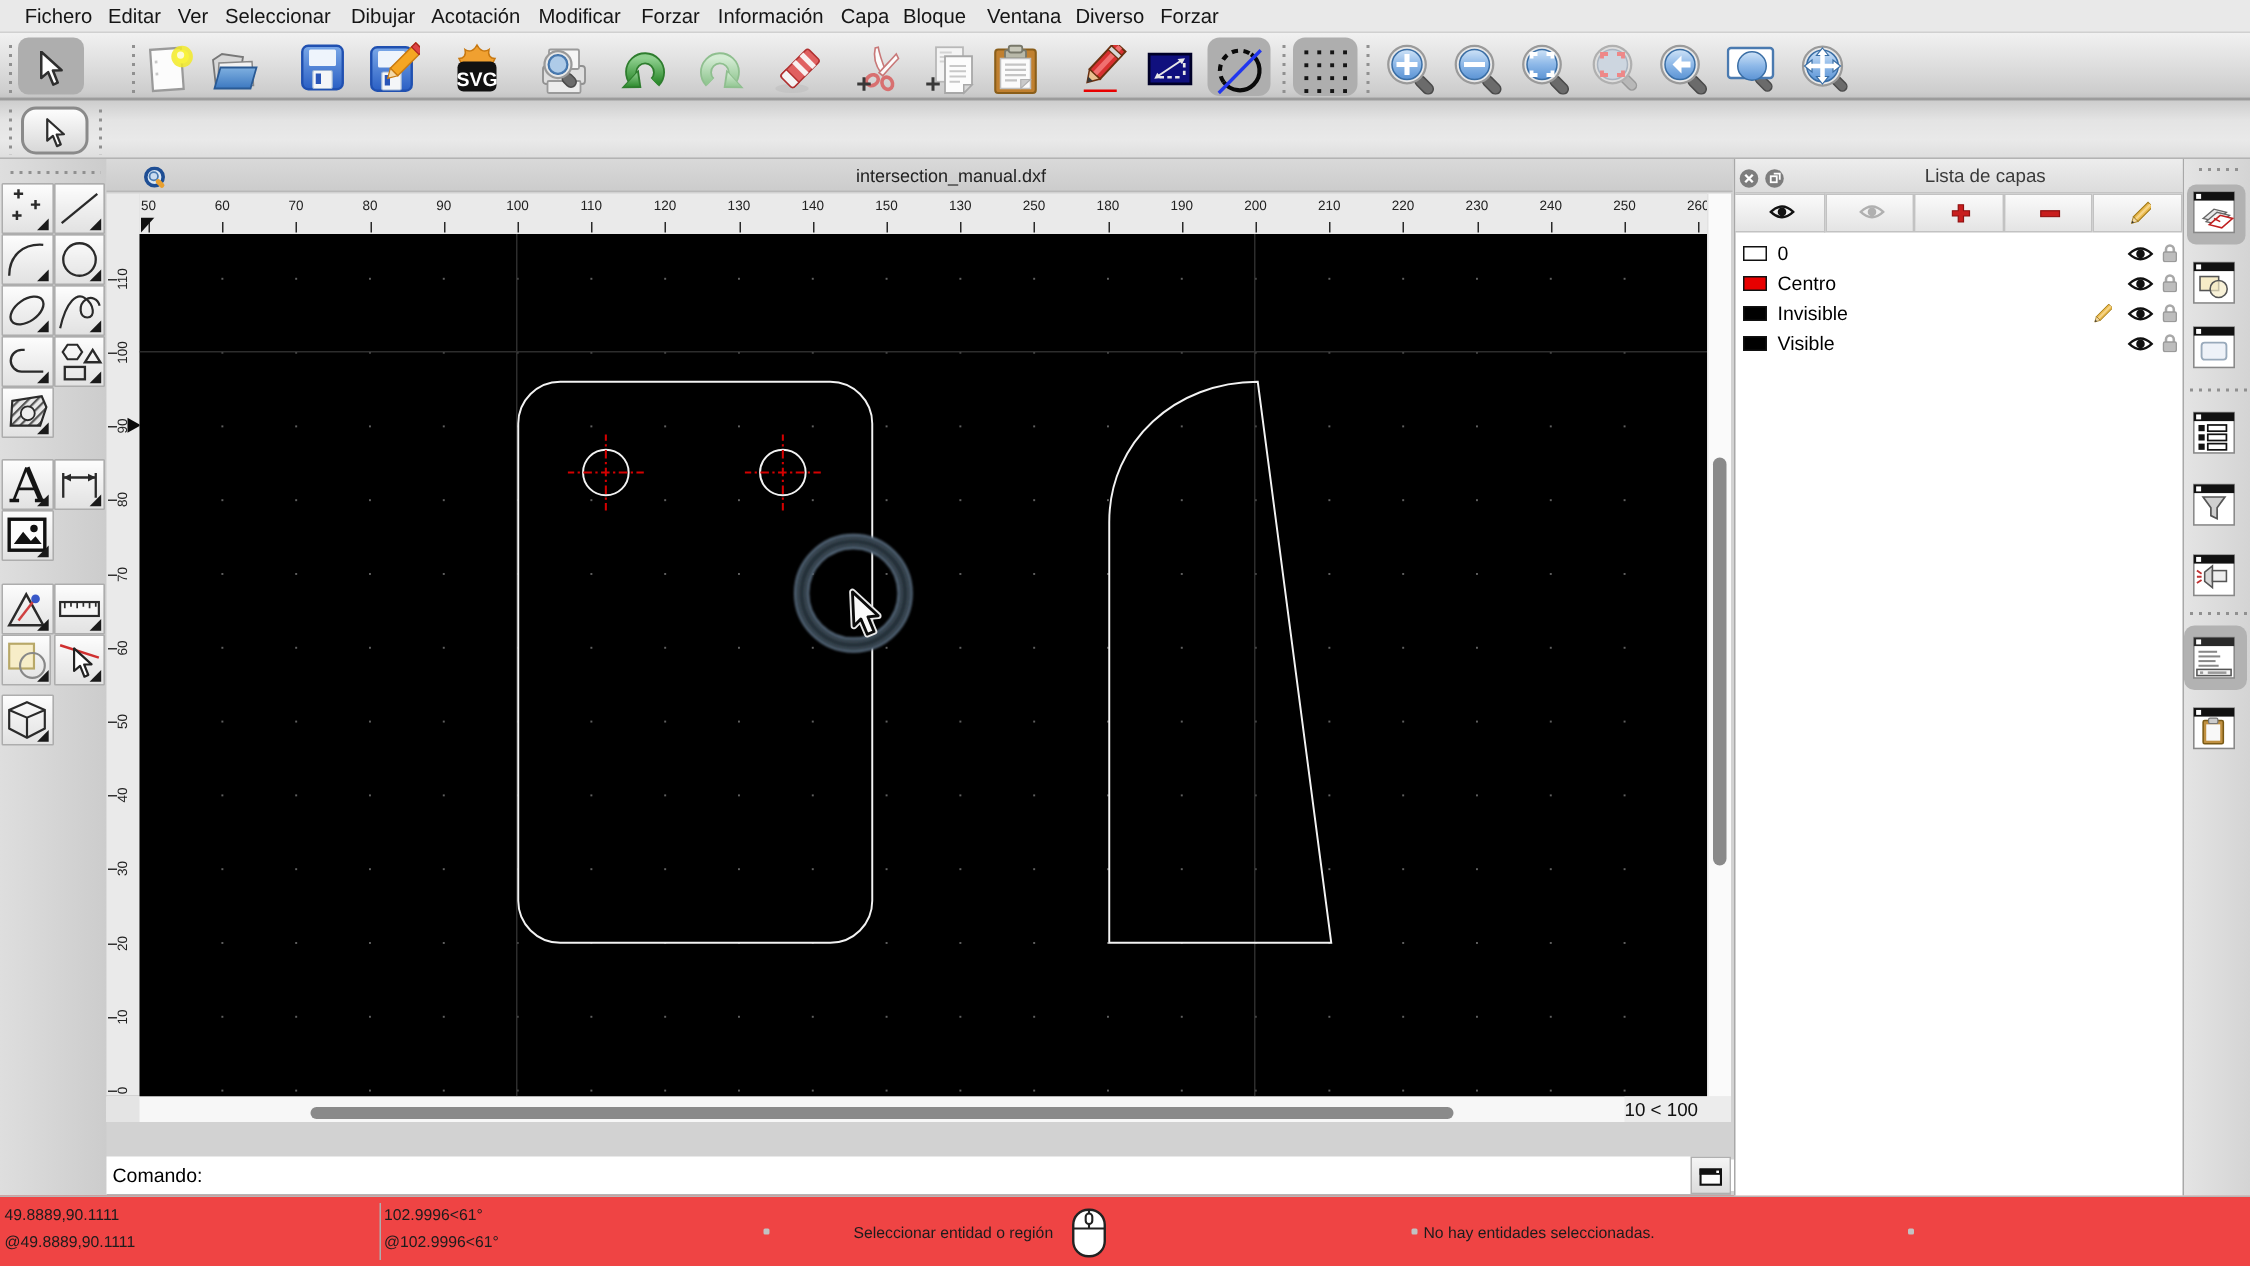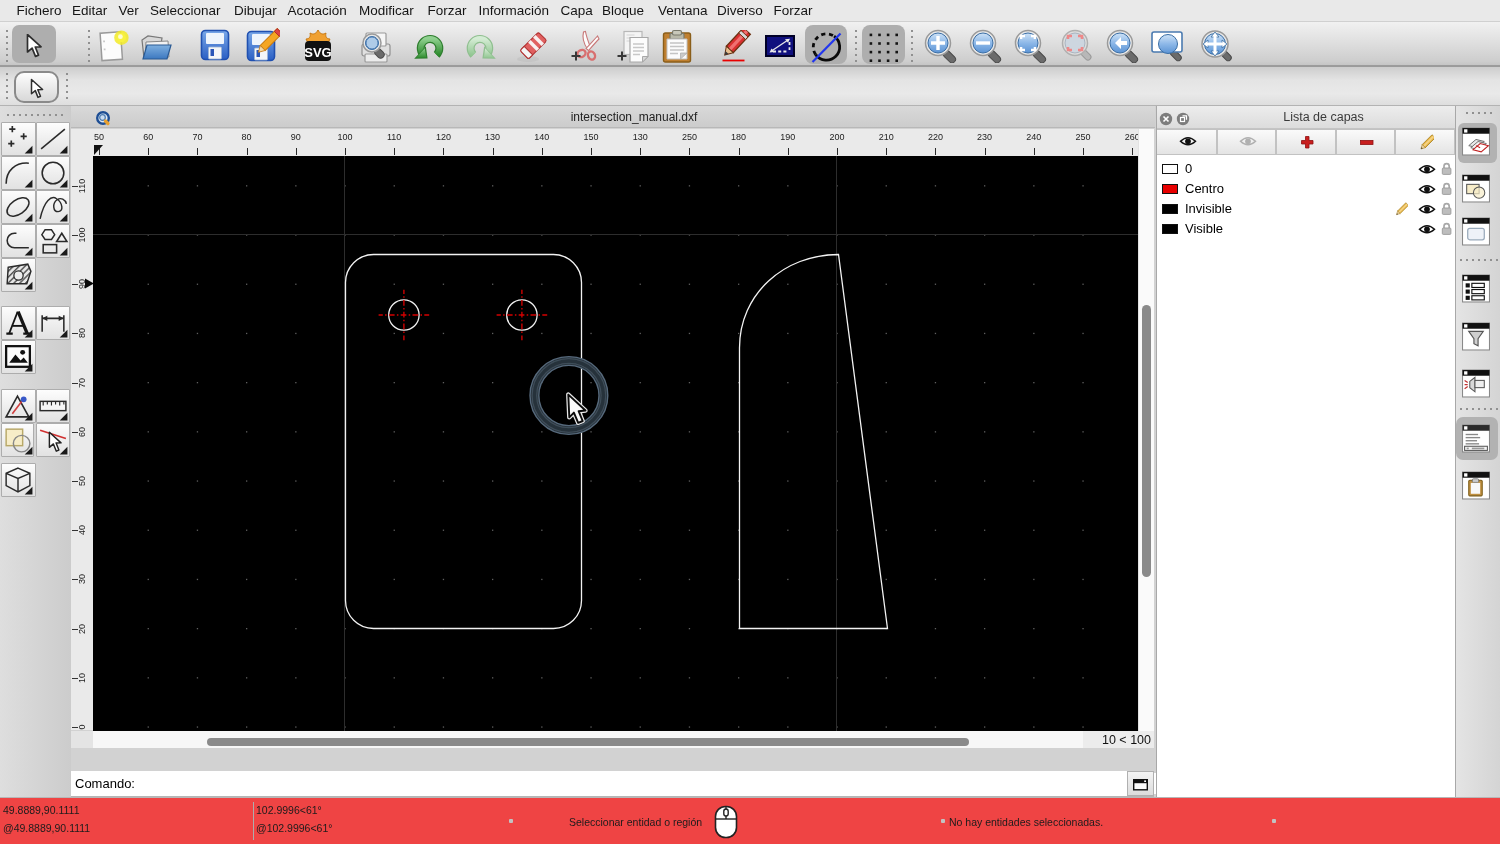--- a/index.html
+++ b/index.html
@@ -768,21 +768,21 @@
           <path d="M0,0 L1,22.7 L5.6,18 L9.9,28.2 L14.4,26.4 L10.3,16.6 L17.2,15.9 Z" fill="#fafafa" stroke="#0a0a0a" stroke-width="1.9" stroke-linejoin="round"></path>
         </g>
       </svg>
     </div>
 <div class="a vscroll">
       <div class="thumb" style="left:3px;top:176px;width:9px;height:272px"></div>
     </div>
 <div class="a hscrollrow">
       <div style="position:absolute;left:0;top:0;width:22px;height:17px;background:#e4e4e4"></div>
 <div class="thumb" style="left:136px;top:6.5px;width:762px;height:8px"></div>
-<div class="a" style="left:1012px;top:0px;width:71px;height:17px;background:#ececec;font-size:12.5px;color:#111;text-align:right;padding:1.5px 3px 0 0">10 &lt; 100</div>
+<div class="a" style="left:1012px;top:0px;width:71px;height:17px;background:#ececec;font-size:12.5px;color:#111;padding:1.5px 3px 0 0">10 &lt; 100</div>
 </div>
 <div class="a cmdline" id="cmdline">
       <span style="position:absolute;left:4px;top:5px;font-size:13px;color:#000">Comando:</span>
       <div style="position:absolute;left:65px;top:2px;width:1040px;height:21px;background:#fff"></div>
       <div style="position:absolute;left:1056px;top:0px;width:27px;height:25px;background:linear-gradient(180deg,#f4f4f4,#dcdcdc);border:1px solid #b0b0b0"><svg width="25" height="23">
           <rect x="5.7" y="7.7" width="13.6" height="10.1" fill="#fcfcfc" stroke="#111" stroke-width="1.4"></rect>
           <rect x="5" y="7" width="15" height="4.2" fill="#111"></rect>
           <rect x="16.2" y="8.4" width="1.8" height="1.6" fill="#fff"></rect>
         </svg></div>
     </div>

